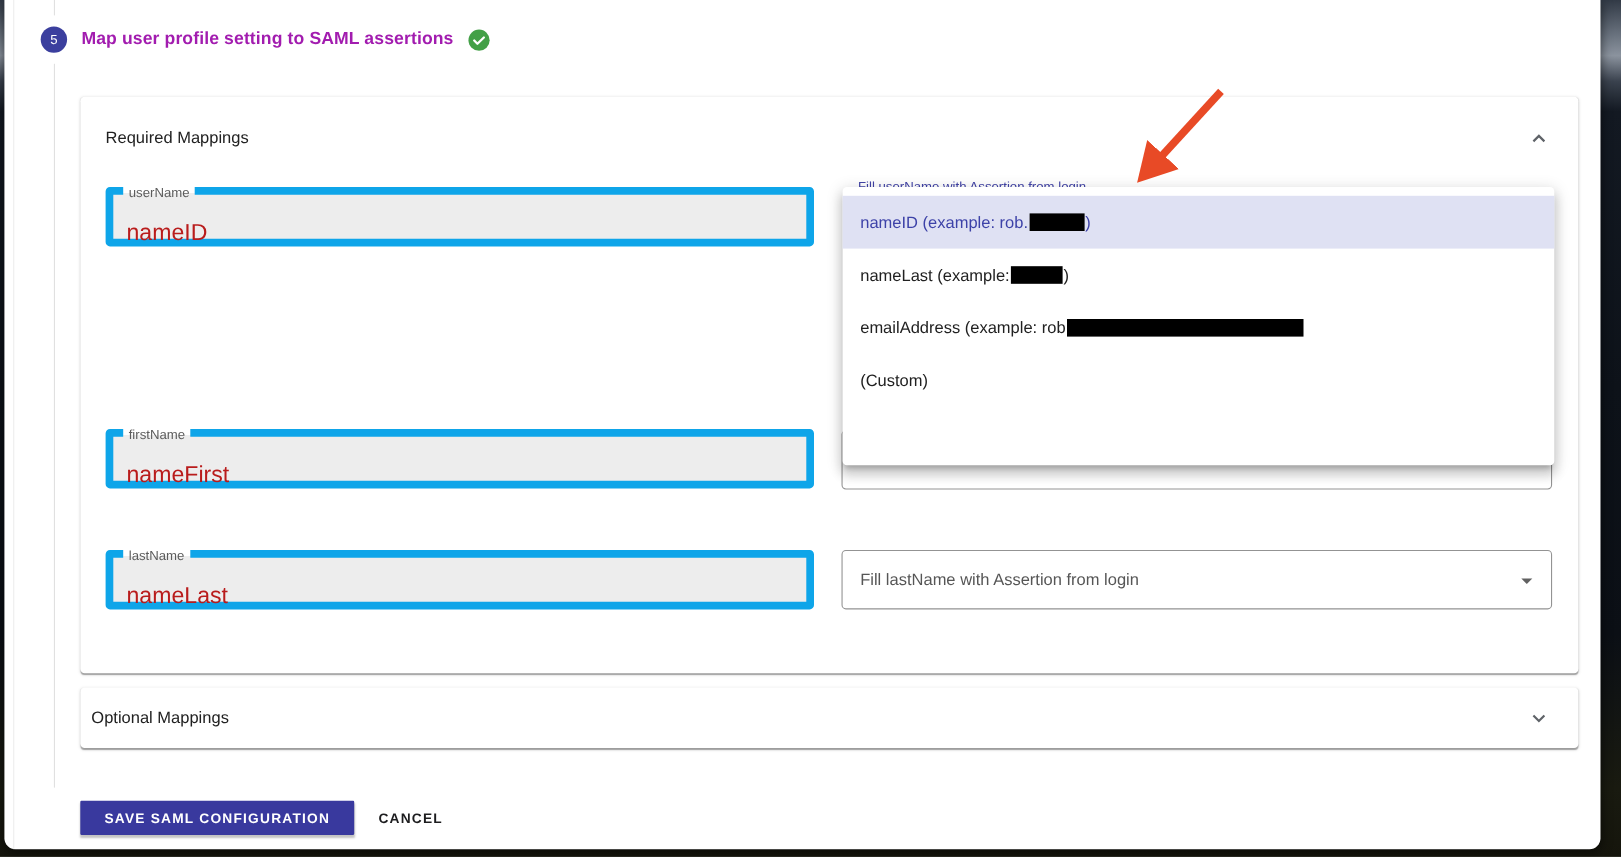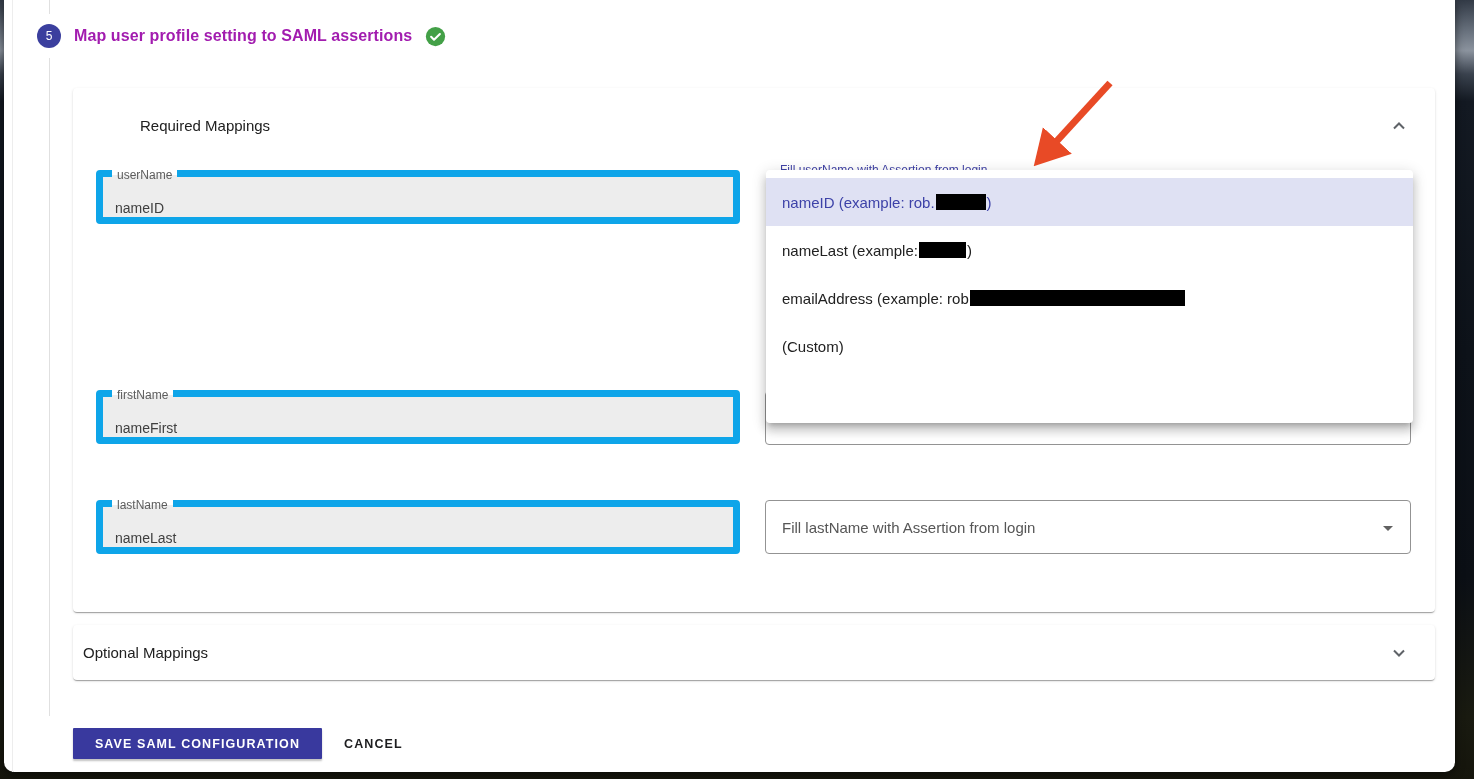--- a/index.html
+++ b/index.html
@@ -36,39 +36,39 @@
   .step-title { font-size:16px; font-weight:700; color:#a21caf; letter-spacing:.1px; }
   .check-badge { width:21px; height:21px; display:flex; }
 
   
   .panel {
     position:absolute; left:69px; width:1362px; background:#fff; border-radius:4px;
     box-shadow: 0 2px 1px -1px rgba(0,0,0,.2), 0 1px 1px 0 rgba(0,0,0,.14), 0 1px 3px 0 rgba(0,0,0,.12);
   }
   #required-panel { top:88px; height:524px; }
   #optional-panel { top:625px; height:55px; display:flex; align-items:center; }
-  .panel-label { font-size:15px; color:#212121;margin-left:44px; }
+  .panel-label { font-size:15px; color:#212121; }
   #required-panel .panel-label { position:absolute; left:23px; top:29px; }
   #optional-panel .panel-label { margin-left:10px; }
   .chev { position:absolute; right:24px; }
   #required-panel .chev { top:26px; }
   #optional-panel .chev { top:16px; }
 
   
   .ofield {
     position:absolute; left:23px; width:644px; height:54px;
     background:#ededed; border:7px solid #0ea5e9; border-radius:4px;
   }
   .f0{top:82px} .f1{top:192px} .f2{top:302px} .f3{top:412px}
   .flabel {
     position:absolute; top:-8px; left:9px; padding:0 5px;
     font-size:12px; line-height:13px; color:#5c5c5c;
     background:linear-gradient(#ffffff 48%, #ededed 48%);
   }
-  .fvalue { position:absolute; left:12px; top:23px; font-size:14px; color:#404040; }
+  .fvalue { position:absolute; left:12px; top:23px; font-size:21px; color:#b91c1c; }
 
   
   .rselect {
     position:absolute; left:692px; width:646px; height:54px;
     background:#fff; border:1px solid #939393; border-radius:4px;
   }
   #firstname-assertion-select { top:303px; z-index:0; }
   #lastname-assertion-select { top:412px; display:flex; align-items:center; padding:0 16px; }
   #lastname-assertion-select .sel-text { font-size:15px; color:#565656; }
   .caret-down {

